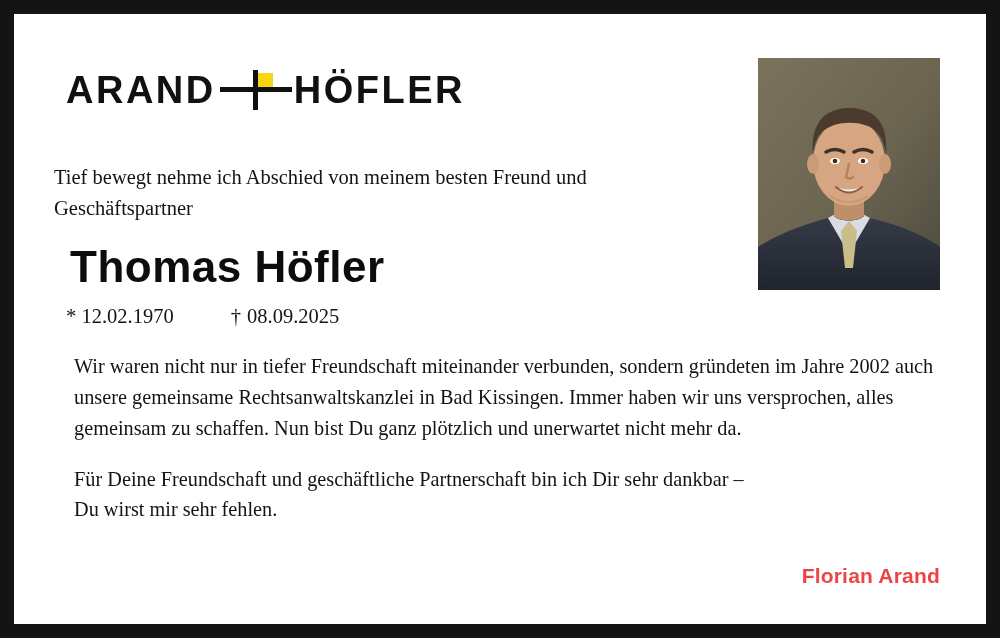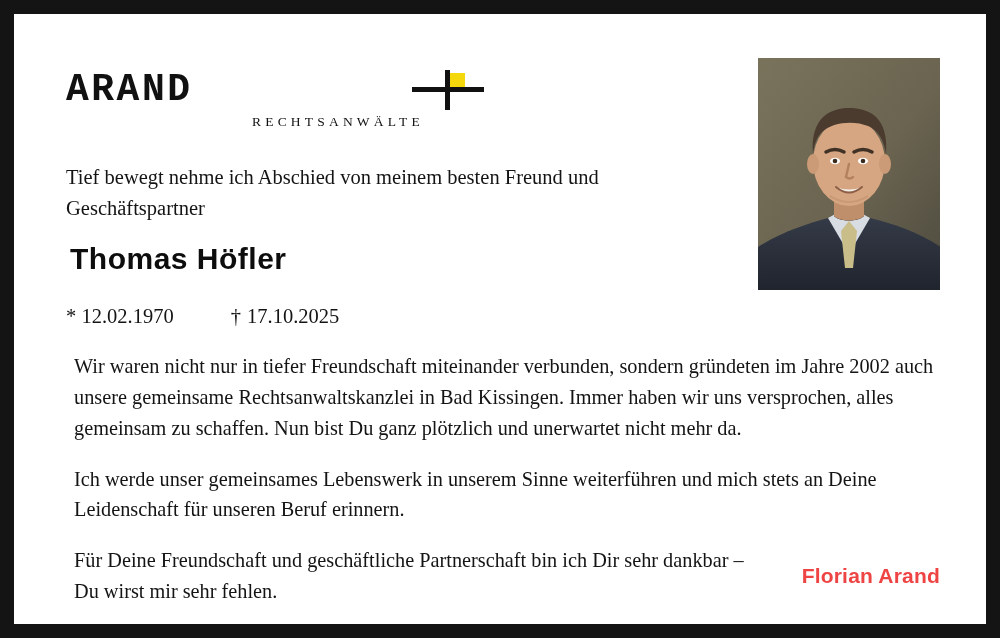--- a/index.html
+++ b/index.html
@@ -36,23 +36,22 @@
   
   .logo-block {
     position: absolute;
     left: 52px;
     top: 56px;
     width: 420px;
   }
   .logo-line {
     display: flex;
     align-items: center;
-    font-family: Liberation Mono, monospace;
+    font-family: Liberation Sans, sans-serif;
     letter-spacing: 1px;
-    justify-content: space-between;
   }
   .logo-word {
     font-size: 38px;
     font-weight: 700;
     color: #111111;
     letter-spacing: 2.5px;
     line-height: 1;
   }
   .logo-cross {
     position: relative;
@@ -105,33 +104,33 @@
     width: 182px;
     height: 232px;
     overflow: hidden;
     background: #5d5a4f;
   }
   .portrait svg { display: block; }
 
   
   .intro {
     position: absolute;
-    left: 52px;
+    left: 40px;
     top: 148px;
     width: 620px;
     font-size: 20.5px;
     line-height: 1.5;
     color: #141414;
   }
 
   .deceased-name {
     position: absolute;
     left: 56px;
     top: 228px;
-    font-size: 30px;
+    font-size: 44px;
     font-weight: 700;
     font-family: "Liberation Sans", sans-serif;
     letter-spacing: 0.5px;
     color: #0d0d0d;
   }
 
   .dates {
     position: absolute;
     left: 52px;
     top: 291px;
@@ -174,22 +173,22 @@
   <div class="inner">
 
     <div class="logo-block">
       <div class="logo-line">
         <span class="logo-word">ARAND</span>
         <span class="logo-cross">
           <span class="bar-h"></span>
           <span class="bar-v"></span>
           <span class="square"></span>
         </span>
+        <span class="logo-word">HÖFLER</span>
       </div>
-      <div class="logo-sub">RECHTSANWÄLTE</div>
     </div>
 
     <div class="portrait">
       <svg width="182" height="232" viewBox="0 0 182 232" xmlns="http://www.w3.org/2000/svg">
         <defs>
           <linearGradient id="bgGrad" x1="0" y1="0" x2="1" y2="1">
             <stop offset="0%" stop-color="#7a735c"></stop>
             <stop offset="55%" stop-color="#6a6450"></stop>
             <stop offset="100%" stop-color="#4d4a3e"></stop>
           </linearGradient>
@@ -233,27 +232,26 @@
       </svg>
     </div>
 
     <div class="intro">Tief bewegt nehme ich Abschied von meinem besten Freund und Geschäftspartner</div>
 
     <div class="deceased-name">Thomas Höfler</div>
 
     <div class="dates">
       <span class="birth">* 12.02.1970</span>
       <span class="death">
-        <span class="dagger">†</span><span>17.10.2025</span>
+        <span class="dagger">†</span><span>08.09.2025</span>
       </span>
     </div>
 
     <div class="body-text">
       <p class="para">Wir waren nicht nur in tiefer Freundschaft miteinander verbunden, sondern gründeten im Jahre 2002 auch unsere gemeinsame Rechtsanwaltskanzlei in Bad Kissingen. Immer haben wir uns versprochen, alles gemeinsam zu schaffen. Nun bist Du ganz plötzlich und unerwartet nicht mehr da.</p>
-      <p class="para">Ich werde unser gemeinsames Lebenswerk in unserem Sinne weiterführen und mich stets an Deine Leidenschaft für unseren Beruf erinnern.</p>
       <p class="para" style="white-space: pre-line;">Für Deine Freundschaft und geschäftliche Partnerschaft bin ich Dir sehr dankbar –
 Du wirst mir sehr fehlen.</p>
     </div>
 
     <div class="signature">Florian Arand</div>
 
   </div>
 </div>
 
 </body></html>

